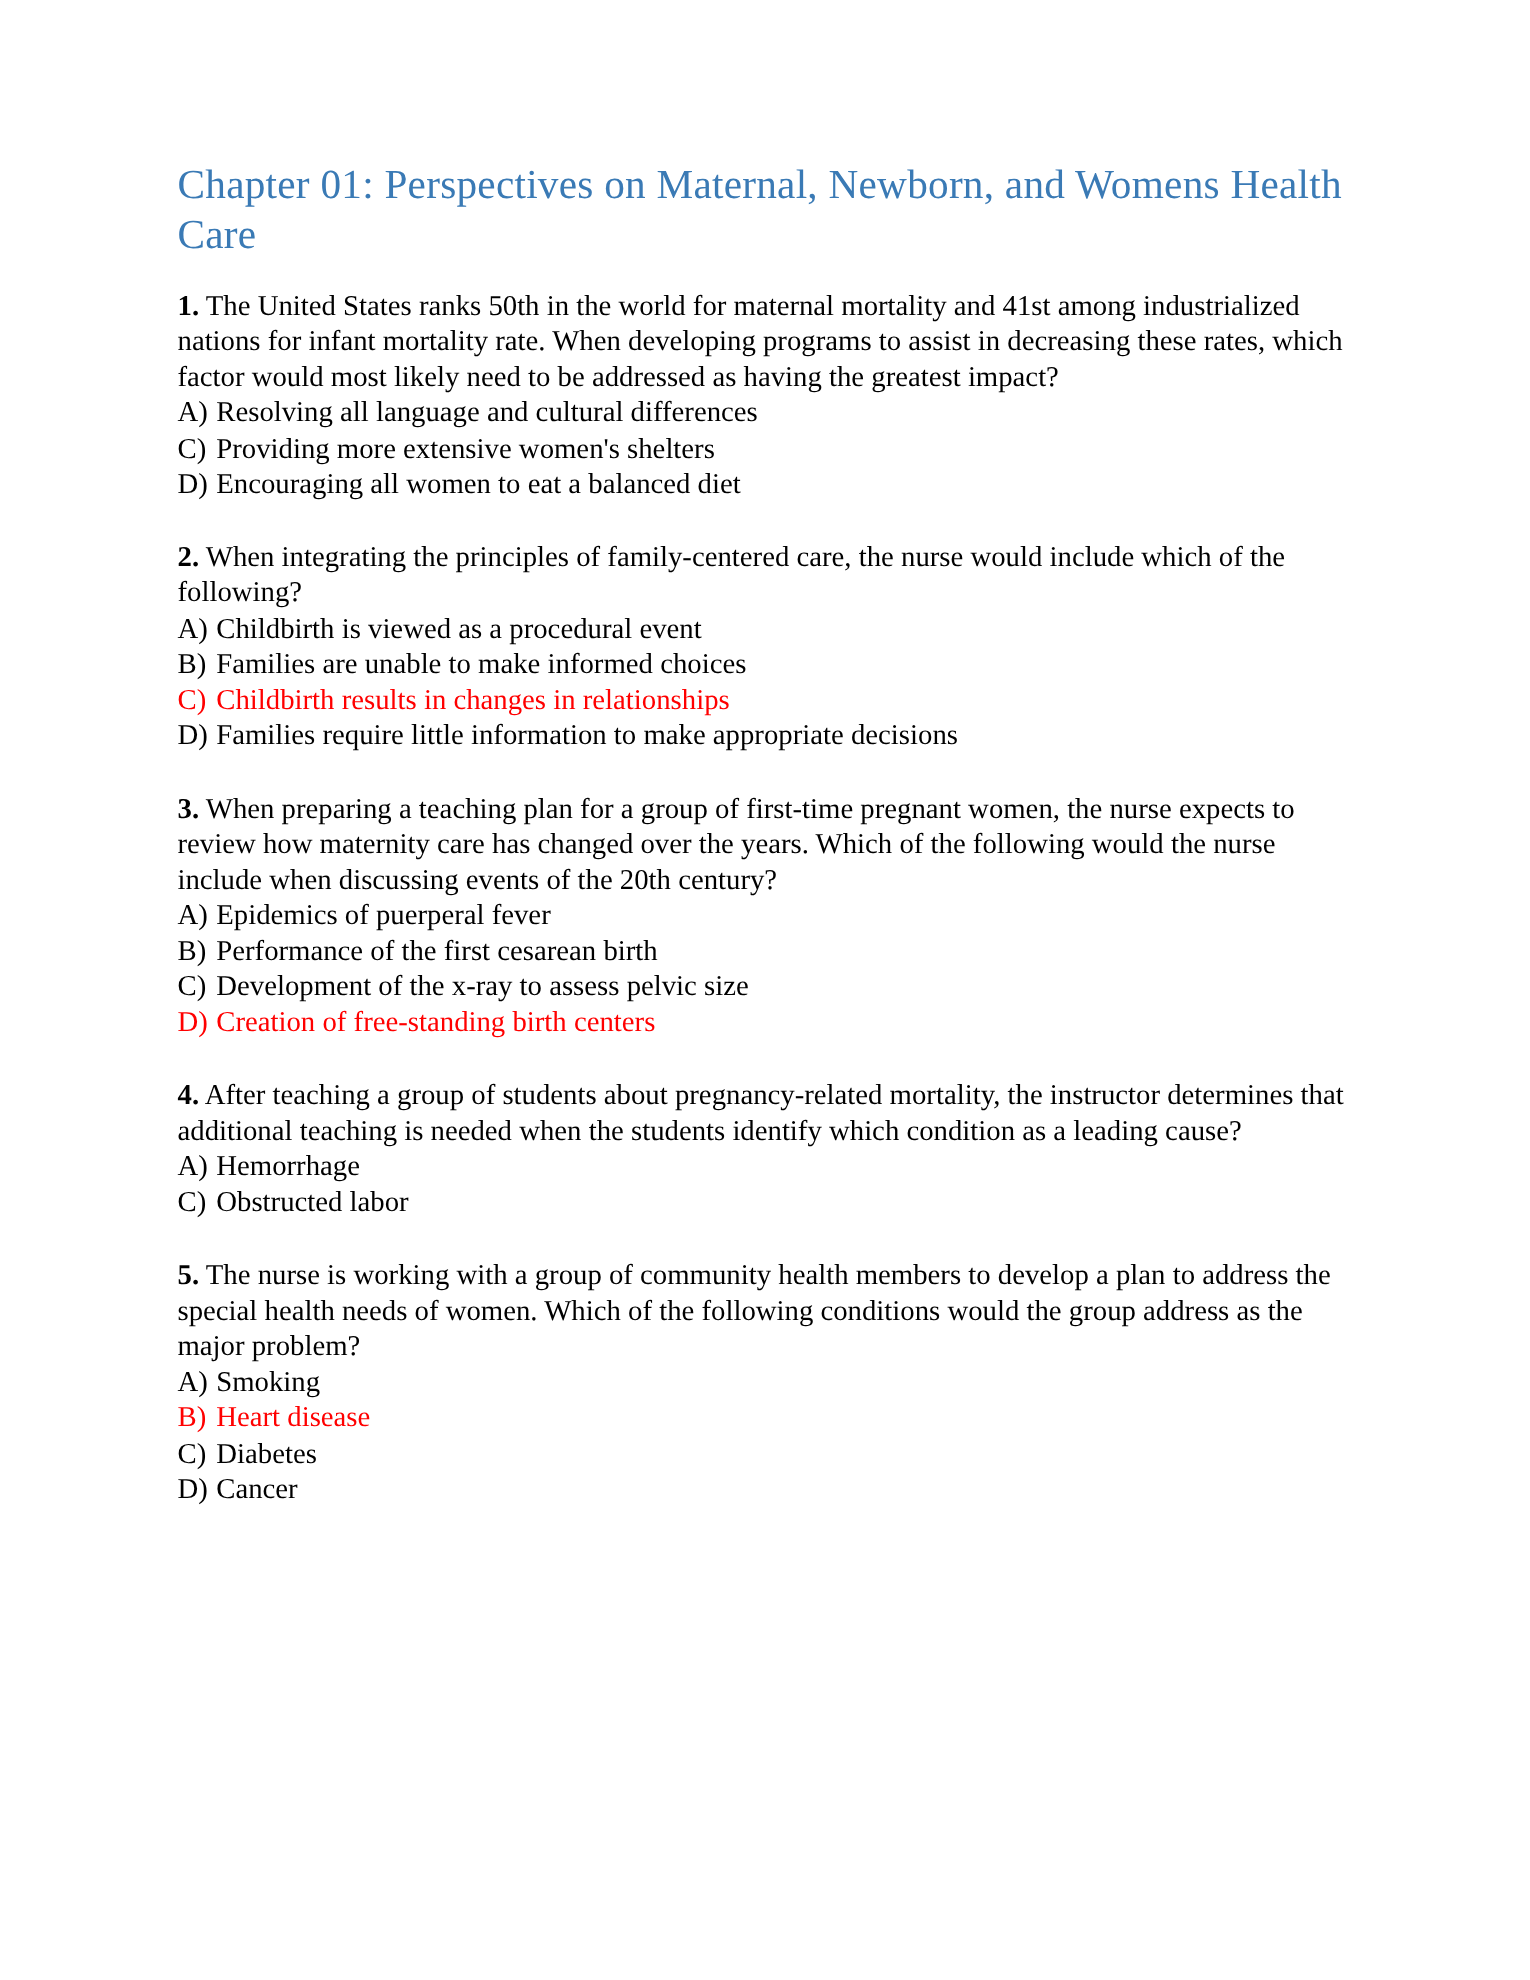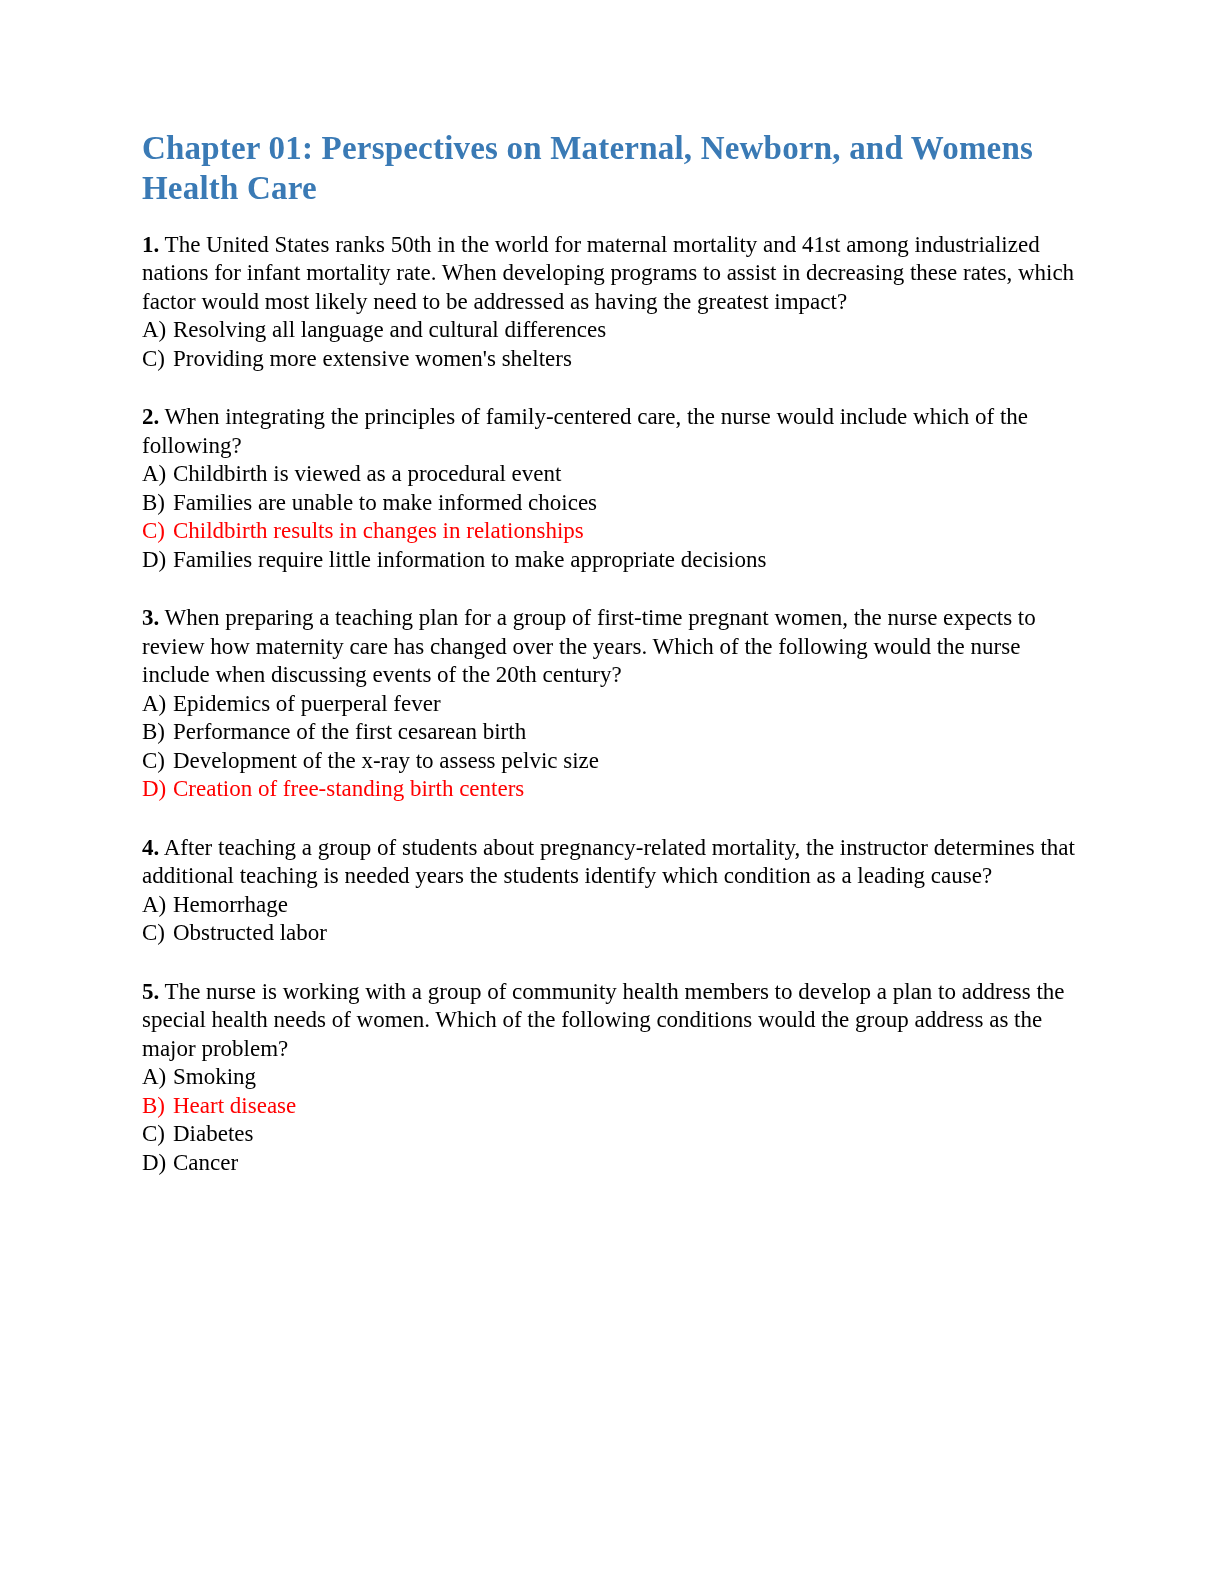--- a/index.html
+++ b/index.html
@@ -16,21 +16,21 @@
   .page {
     width: 1224px;
     min-height: 1584px;
     box-sizing: border-box;
     padding: 128px 140px 60px 142px;
     background: #ffffff;
   }
   .doc-title {
     color: #3a7ab5;
     font-family: "Liberation Serif", serif;
-    font-weight: bold;
+    font-weight: normal;
     font-size: 33px;
     line-height: 1.22;
     margin: 0 0 22px 0;
     letter-spacing: 0.2px;
   }
   .question-block {
     margin-bottom: 30px;
   }
   .q-stem {
     font-size: 23px;
@@ -58,37 +58,38 @@
 
 <div class="page">
 
   <h1 class="doc-title">Chapter 01: Perspectives on Maternal, Newborn, and Womens Health Care</h1>
 
   <div id="questions-container">
       <div class="question-block">
         <p class="q-stem"><span class="q-num">1.</span> <span>The United States ranks 50th in the world for maternal mortality and 41st among industrialized nations for infant mortality rate. When developing programs to assist in decreasing these rates, which factor would most likely need to be addressed as having the greatest impact?</span></p>
         <div class="option"><span class="opt-letter">A)</span><span>Resolving all language and cultural differences</span></div>
         <div class="option"><span class="opt-letter">C)</span><span>Providing more extensive women's shelters</span></div>
+        <div class="option"><span class="opt-letter">D)</span><span>Encouraging all women to eat a balanced diet</span></div>
       </div>
       <div class="question-block">
         <p class="q-stem"><span class="q-num">2.</span> <span>When integrating the principles of family-centered care, the nurse would include which of the following?</span></p>
         <div class="option"><span class="opt-letter">A)</span><span>Childbirth is viewed as a procedural event</span></div>
         <div class="option"><span class="opt-letter">B)</span><span>Families are unable to make informed choices</span></div>
         <div class="option correct"><span class="opt-letter">C)</span><span>Childbirth results in changes in relationships</span></div>
         <div class="option"><span class="opt-letter">D)</span><span>Families require little information to make appropriate decisions</span></div>
       </div>
       <div class="question-block">
         <p class="q-stem"><span class="q-num">3.</span> <span>When preparing a teaching plan for a group of first-time pregnant women, the nurse expects to review how maternity care has changed over the years. Which of the following would the nurse include when discussing events of the 20th century?</span></p>
         <div class="option"><span class="opt-letter">A)</span><span>Epidemics of puerperal fever</span></div>
         <div class="option"><span class="opt-letter">B)</span><span>Performance of the first cesarean birth</span></div>
         <div class="option"><span class="opt-letter">C)</span><span>Development of the x-ray to assess pelvic size</span></div>
         <div class="option correct"><span class="opt-letter">D)</span><span>Creation of free-standing birth centers</span></div>
       </div>
       <div class="question-block">
-        <p class="q-stem"><span class="q-num">4.</span> <span>After teaching a group of students about pregnancy-related mortality, the instructor determines that additional teaching is needed years the students identify which condition as a leading cause?</span></p>
+        <p class="q-stem"><span class="q-num">4.</span> <span>After teaching a group of students about pregnancy-related mortality, the instructor determines that additional teaching is needed when the students identify which condition as a leading cause?</span></p>
         <div class="option"><span class="opt-letter">A)</span><span>Hemorrhage</span></div>
         <div class="option"><span class="opt-letter">C)</span><span>Obstructed labor</span></div>
       </div>
       <div class="question-block">
         <p class="q-stem"><span class="q-num">5.</span> <span>The nurse is working with a group of community health members to develop a plan to address the special health needs of women. Which of the following conditions would the group address as the major problem?</span></p>
         <div class="option"><span class="opt-letter">A)</span><span>Smoking</span></div>
         <div class="option correct"><span class="opt-letter">B)</span><span>Heart disease</span></div>
         <div class="option"><span class="opt-letter">C)</span><span>Diabetes</span></div>
         <div class="option"><span class="opt-letter">D)</span><span>Cancer</span></div>
       </div>

